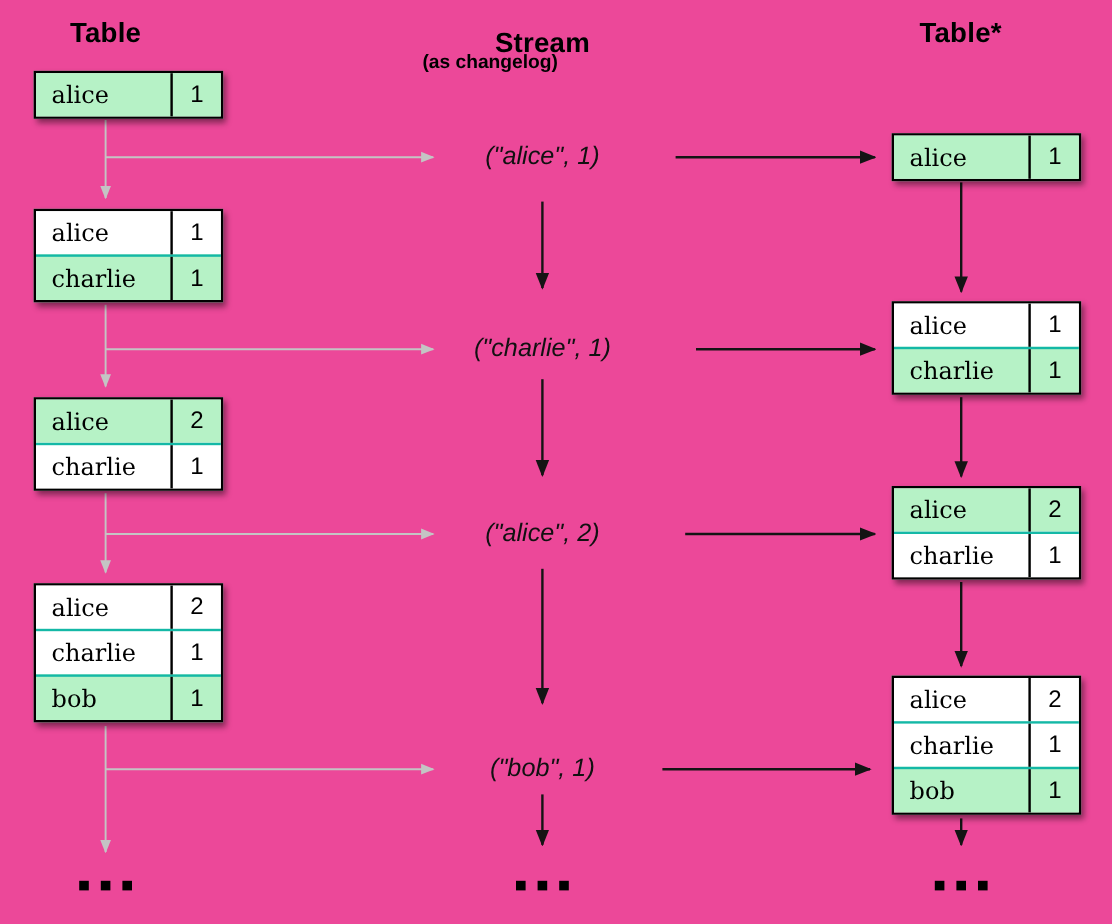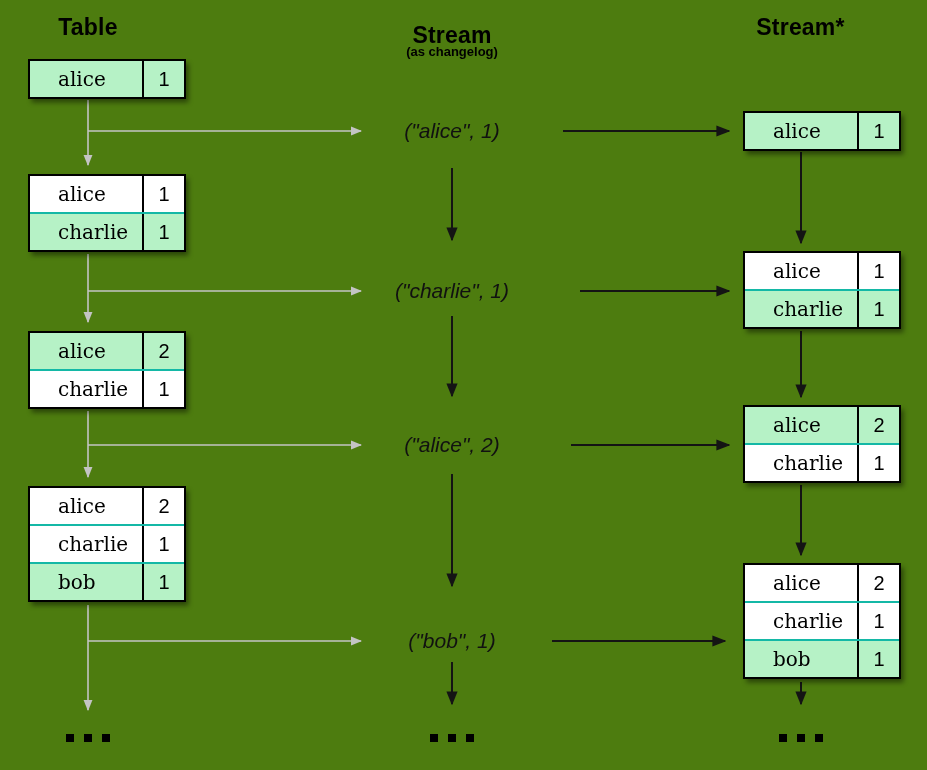--- a/index.html
+++ b/index.html
@@ -2,43 +2,43 @@
 <html style="--hl: #b6f2c6; --gray: #c4c4c4; --black: #141414;"><head>
 <meta charset="utf-8">
 <style>
   :root{
     --hl:#b6f2c6;
     --gray:#c4c4c4;
     --black:#141414;
   }
   html,body{margin:0;padding:0;background:#fff;}
   #stage{
-    position:relative;width:927px;height:770px;background:#4d7c0f;overflow:hidden;
+    position:relative;width:927px;height:770px;background:#ec4899;overflow:hidden;
     font-family:"Liberation Sans",sans-serif;
   }
   .col-title{
     position:absolute;text-align:center;font-weight:bold;font-size:23px;color:#000;
     letter-spacing:.2px;
   }
   .col-subtitle{
-    position:absolute;text-align:center;font-weight:bold;font-size:13px;color:#000;
+    position:absolute;font-weight:bold;font-size:16px;color:#000;
   }
   svg.arrows{position:absolute;left:0;top:0;width:927px;height:770px;pointer-events:none;}
   .gline{stroke:var(--gray);stroke-width:1.6;fill:none;}
   .bline{stroke:var(--black);stroke-width:2;fill:none;}
   .dtable{
     position:absolute;width:158px;background:#fff;border:2px solid #000;
     box-shadow:2.5px 3.5px 5px rgba(0,0,0,.45);
     box-sizing:border-box;
   }
   .drow{display:flex;height:36px;border-top:2px solid #14b8a6;background:#fff;}
   .drow:first-child{border-top:none;}
   .drow.hl{background:var(--hl);}
   .dkey{
-    flex:1;display:flex;align-items:center;padding-left:28px;
+    flex:1;display:flex;align-items:center;padding-left:13px;
     border-right:2px solid #000;
     font-family:"DejaVu Serif","Liberation Serif",serif;font-size:20px;color:#000;
   }
   .dval{
     width:40px;display:flex;align-items:center;justify-content:center;
     font-family:"Liberation Sans",sans-serif;font-size:20px;color:#000;
   }
   .stream-event{
     position:absolute;width:250px;height:32px;line-height:32px;text-align:center;
     font-style:italic;font-size:21px;color:#111;
@@ -50,21 +50,21 @@
   .ellipsis .dot{width:8px;height:8px;background:#000;display:block;}
 </style>
 </head>
 <body>
 
 <div id="stage">
 
   <div class="col-title" style="left:8px;top:14px;width:160px;">Table</div>
   <div class="col-title" style="left:352px;top:22px;width:200px;">Stream</div>
   <div class="col-subtitle" style="left:352px;top:44px;width:200px;">(as changelog)</div>
-  <div class="col-title" style="left:703px;top:14px;width:195px;">Stream*</div>
+  <div class="col-title" style="left:703px;top:14px;width:195px;">Table*</div>
 
   <svg class="arrows" viewBox="0 0 927 770">
     <defs>
       <marker id="ah-gray" viewBox="0 0 10 8" refX="9" refY="4" markerWidth="7" markerHeight="6" orient="auto" markerUnits="strokeWidth">
         <path d="M0,0 L10,4 L0,8 Z" fill="#c4c4c4"></path>
       </marker>
       <marker id="ah-black" viewBox="0 0 10 8" refX="9" refY="4" markerWidth="7" markerHeight="6" orient="auto" markerUnits="strokeWidth">
         <path d="M0,0 L10,4 L0,8 Z" fill="#141414"></path>
       </marker>
     </defs>

